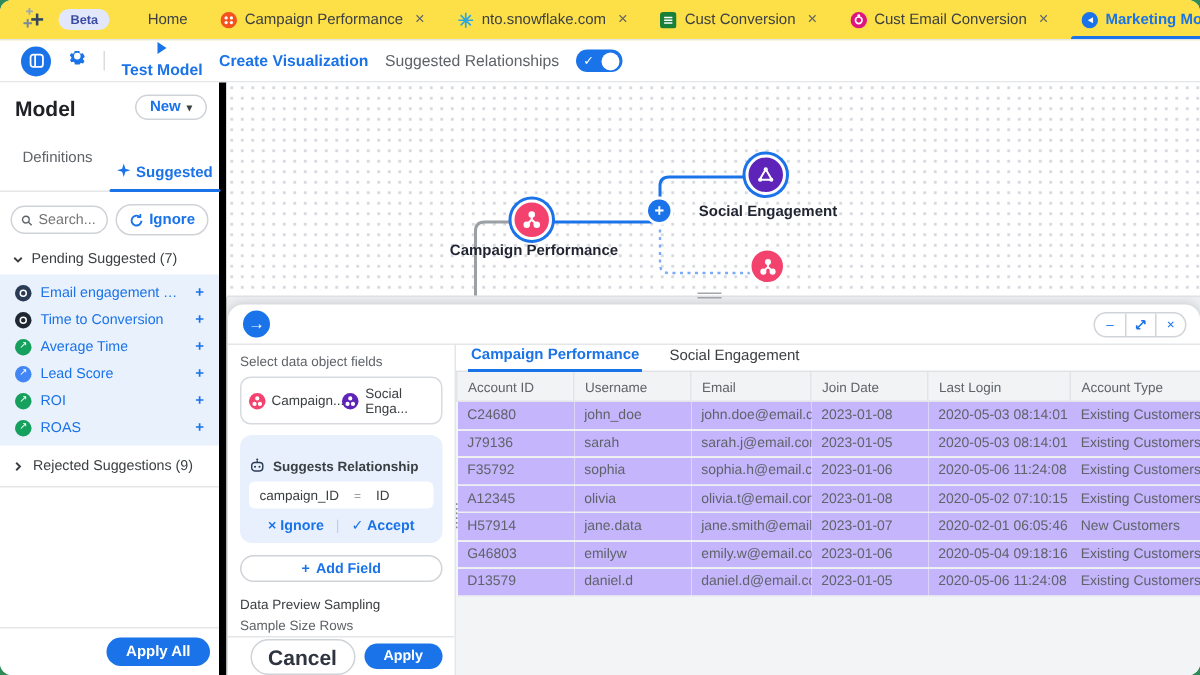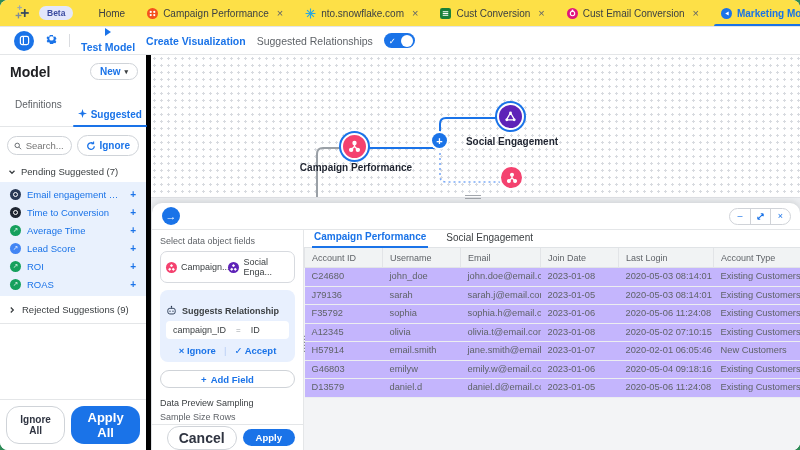--- a/index.html
+++ b/index.html
@@ -57,21 +57,21 @@
   .sb-item { display:flex; align-items:center; gap:6px; padding:3.5px 10px; font-size:9.5px; color:#1a73e8; }
   .sb-item .lbl { overflow:hidden; white-space:nowrap; text-overflow:ellipsis; }
   .sb-item .plus { margin-left:auto; color:#1a73e8; font-weight:700; font-size:10px; }
   .dot { width:11px; height:11px; border-radius:50%; flex:0 0 11px; display:flex; align-items:center; justify-content:center; }
   .dot .ring { width:5px; height:5px; border:1.4px solid #fff; border-radius:50%; }
   .dot .arw { color:#fff; font-size:6.5px; line-height:1; }
   .rejected { font-size:9.5px; color:#3c4043; padding:8px 8px; border-bottom:1px solid #e4e6e8; display:flex; align-items:center; gap:6px; }
   .sb-spacer { flex:1; }
   .sb-foot { border-top:1px solid #e4e6e8; padding:6px 6px; display:flex; justify-content:flex-end; gap:6px; }
   .btn-outline { border:1px solid #cfd3d8; border-radius:13px; padding:4px 11px; font-size:10px; font-weight:700; color:#2f3441; background:#fff; }
-  .btn-fill { background:#1a73e8; color:#fff; border-radius:13px; padding:4px 13px; font-size:13px; font-weight:700; border:none; }
+  .btn-fill { background:#1a73e8; color:#fff; border-radius:13px; padding:4px 13px; font-size:10px; font-weight:700; border:none; }
 
   
   .content { position:relative; flex:1; min-width:0; background:#eceef1; }
   .canvas { position:absolute; left:0; top:0; right:0; height:143px; background:#fff; background-image:radial-gradient(#d7dadf 1px, transparent 1.1px); background-size:7px 7px; border-bottom:1px solid #dfe1e5; overflow:hidden; }
   .edges { position:absolute; left:0; top:0; }
   .node { position:absolute; border-radius:50%; display:flex; align-items:center; justify-content:center; border:2px solid #fff; }
   .node.ringed { box-shadow:0 0 0 2px #1a73e8; }
   .node-label { position:absolute; transform:translateX(-50%); font-size:10px; font-weight:700; color:#1f2430; white-space:nowrap; }
   .join-badge { position:absolute; width:15px; height:15px; border-radius:50%; background:#1a73e8; color:#fff; font-size:11px; font-weight:700; display:flex; align-items:center; justify-content:center; box-shadow:0 0 0 2px #fff; line-height:0; }
   .sheet-grip { position:absolute; left:314px; top:140px; width:16px; height:4px; border-top:1.5px solid #a2a6ac; border-bottom:1.5px solid #a2a6ac; }
@@ -316,21 +316,20 @@
           </div>
         </div>
       <div class="rejected">
         <svg width="8" height="8" viewBox="0 0 8 8" fill="none" stroke="#3c4043" stroke-width="1.3">
             <path d="M2.8 1.5L5.3 4 2.8 6.5"></path>
           </svg>
         <span>Rejected Suggestions (9)</span>
       </div>
       <div class="sb-spacer"></div>
       <div class="sb-foot">
-        <button class="btn-outline">Ignore All</button>
         <button class="btn-fill">Apply All</button>
       </div>
     </div>
 
     <div class="content">
 
       <div class="canvas">
         <svg class="edges" width="649" height="143">
           <path d="M205 93 L172 93 Q166 93 166 99 L166 143" stroke="#9aa0a6" stroke-width="2" fill="none"></path>
           <path d="M205 93 L283 93 Q289 93 289 87 L289 69 Q289 63 295 63 L349 63" stroke="#1a73e8" stroke-width="2" fill="none"></path>
@@ -508,21 +507,21 @@
                     <tr>
                       <td>A12345</td>
                       <td>olivia</td>
                       <td>olivia.t@email.com</td>
                       <td>2023-01-08</td>
                       <td>2020-05-02 07:10:15</td>
                       <td>Existing Customers</td>
                     </tr>
                     <tr>
                       <td>H57914</td>
-                      <td>email.smith</td>
+                      <td>jane.data</td>
                       <td>jane.smith@email.com</td>
                       <td>2023-01-07</td>
                       <td>2020-02-01 06:05:46</td>
                       <td>New Customers</td>
                     </tr>
                     <tr>
                       <td>G46803</td>
                       <td>emilyw</td>
                       <td>emily.w@email.com</td>
                       <td>2023-01-06</td>

